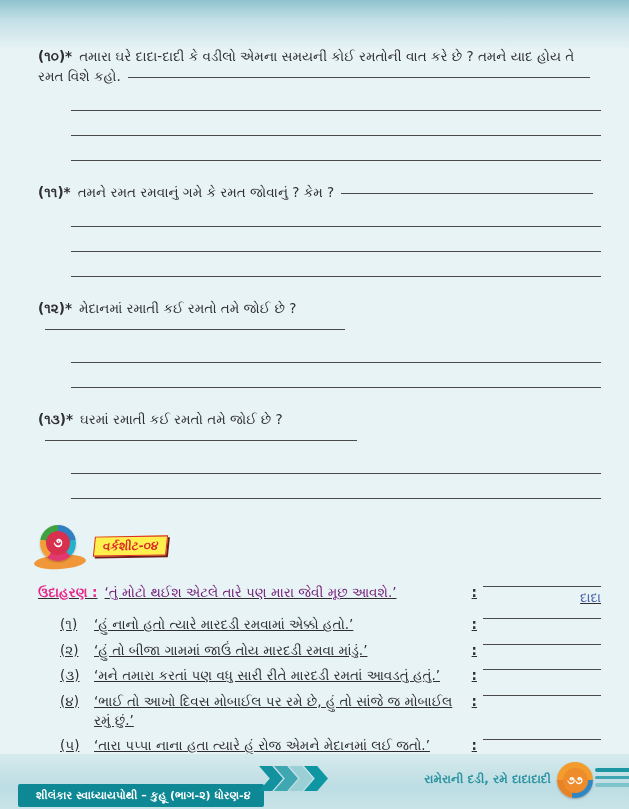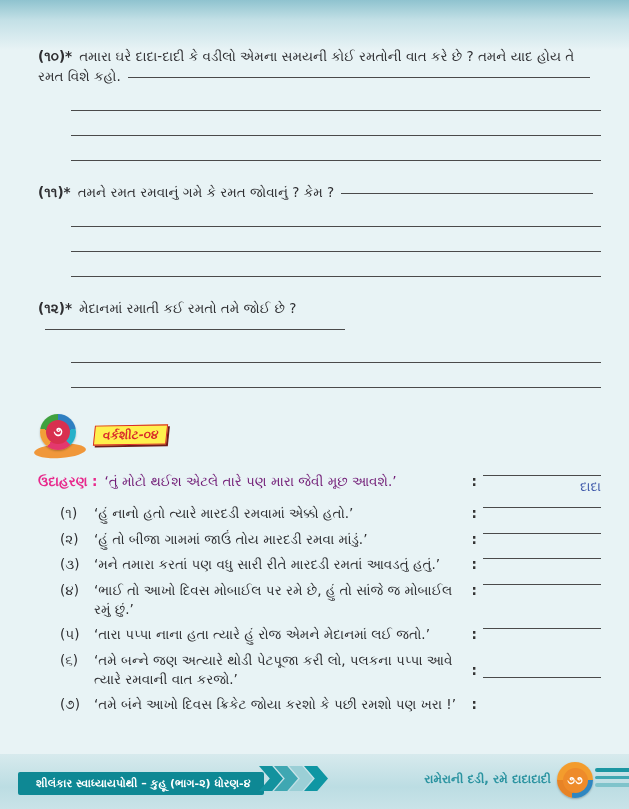--- a/index.html
+++ b/index.html
@@ -68,42 +68,42 @@
     background:#fff04d;color:#d92b2b;
     border:1.6px solid #d92b2b;
     box-shadow:2px 2px 0 #6e1b1b;
     font-size:12px;font-weight:bold;
     padding:2px 8px;
     transform:skewX(-7deg) rotate(-1deg);
     margin-right:4px;
   }
   
   .example-row,.item-row{
-    display:flex;font-size:13.5px;line-height:19px;margin-bottom:6.5px;
+    display:flex;font-size:13.5px;line-height:19px;margin-bottom:6.5px;text-decoration:underline;
   }
   .example-row{margin-bottom:8px;}
   .ex-label{color:#e8298c;font-weight:bold;margin-right:7px;white-space:nowrap;}
   .ex-text{flex:1;color:#701a75;padding-right:8px;}
   .item-row{padding-left:22px;}
   .i-num{flex:0 0 34px;white-space:nowrap;}
   .i-text{flex:1;padding-right:8px;}
   .colon{flex:0 0 auto;margin-right:6px;align-self:flex-start;font-weight:bold;color:#333;}
   .ans-wrap{
     flex:0 0 118px;align-self:flex-start;
     display:flex;flex-direction:column;align-items:flex-end;
     padding-top:3px;
   }
   .ans-rule{width:100%;height:0;border-top:1.6px solid #4a4a4a;}
   .ans-word{color:#3b55a8;font-size:13px;margin-top:1px;}
   .item-row.multi .ans-wrap{align-self:flex-end;margin-bottom:11px;}
   .item-row.multi .colon{align-self:flex-end;margin-bottom:9px;}
   
   .footer{position:absolute;left:0;right:0;bottom:0;height:55px;}
   .banner{
-    position:absolute;left:18px;top:18px;
+    position:absolute;left:18px;top:30px;
     background:#0e8894;color:#ffffff;
     font-size:11px;font-weight:bold;
     padding:5px 14px 5px 18px;
     border-radius:2px;
     white-space:nowrap;
   }
   .chevrons{position:absolute;left:268px;top:12px;display:flex;}
   .chev{
     width:24px;height:25px;margin-left:-9px;
     clip-path:polygon(0 0,55% 0,100% 50%,55% 100%,0 100%,45% 50%);
@@ -149,20 +149,25 @@
           <div class="rule"></div>
         </div>
         <div class="q-block">
           <div class="q-head"><span class="q-num">(૧૧)*</span><span class="q-text">તમને રમત રમવાનું ગમે કે રમત જોવાનું ? કેમ ?</span><span class="inline-rule" style="width: 252px;"></span></div>
           <div class="rule"></div>
           <div class="rule"></div>
           <div class="rule"></div>
         </div>
         <div class="q-block">
           <div class="q-head"><span class="q-num">(૧૨)*</span><span class="q-text">મેદાનમાં રમાતી કઈ રમતો તમે જોઈ છે ?</span><span class="inline-rule" style="width: 300px;"></span></div>
+          <div class="rule"></div>
+          <div class="rule"></div>
+        </div>
+        <div class="q-block">
+          <div class="q-head"><span class="q-num">(૧૩)*</span><span class="q-text">ઘરમાં રમાતી કઈ રમતો તમે જોઈ છે ?</span><span class="inline-rule" style="width: 312px;"></span></div>
           <div class="rule"></div>
           <div class="rule"></div>
         </div>
       </div>
 
     <div class="section-head">
       <div class="icon-wrap">
         <div class="splash"></div>
         <div class="ball">
           <div class="ball-inner">૭</div>

